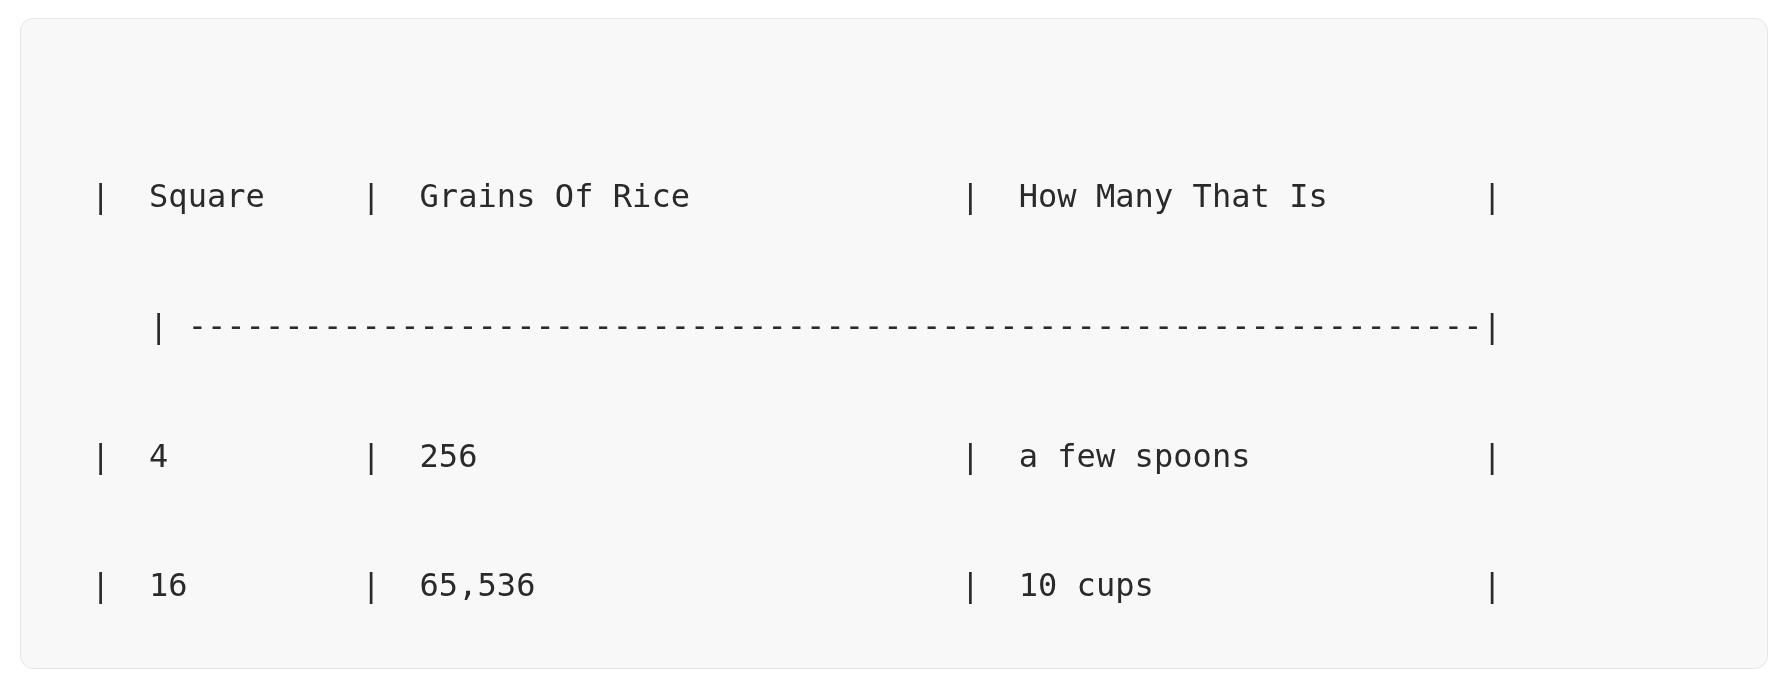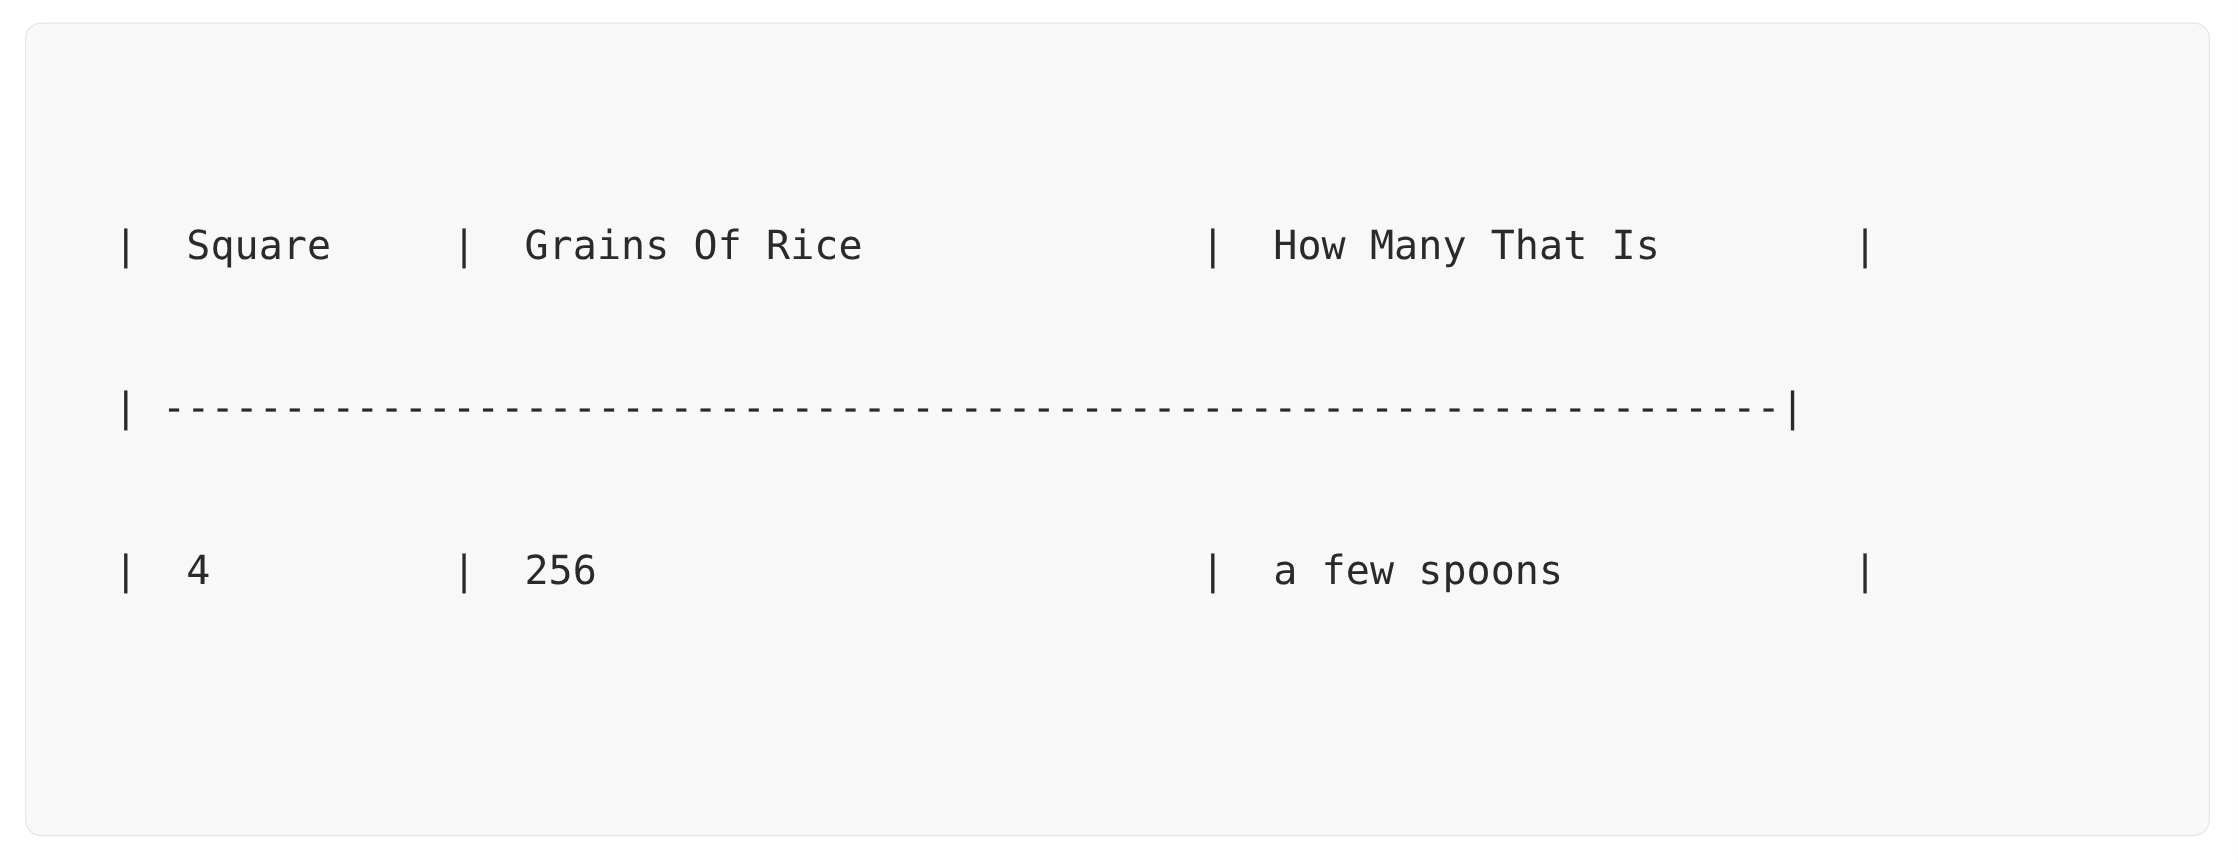--- a/index.html
+++ b/index.html
@@ -39,31 +39,32 @@
     margin: 0;
     padding: 0;
     font-family: "DejaVu Sans Mono", "Liberation Mono", monospace;
     font-size: 32px;
     line-height: 43.2px;
     color: #2a2a2a;
     white-space: pre;
     letter-spacing: 0.06px;
     -webkit-font-smoothing: antialiased;
   }
-  .ascii-table .row { display: block; height: 43.2px; }
+  .ascii-table .row { display: block; height: 43.2px; text-align: right; }
 </style>
 </head>
 <body>
 
 <div class="page">
   <div class="card">
     <div class="ascii-table">
       <span class="row">|  Square     |  Grains Of Rice              |  How Many That Is        |</span>
       <span class="row">| -------------------------------------------------------------------|</span>
       <span class="row">|  4          |  256                         |  a few spoons            |</span>
+      <span class="row">|  16         |  65,536                      |  10 cups                 |</span>
       
       
       
       
       
       
     </div>
   </div>
 </div>
 

